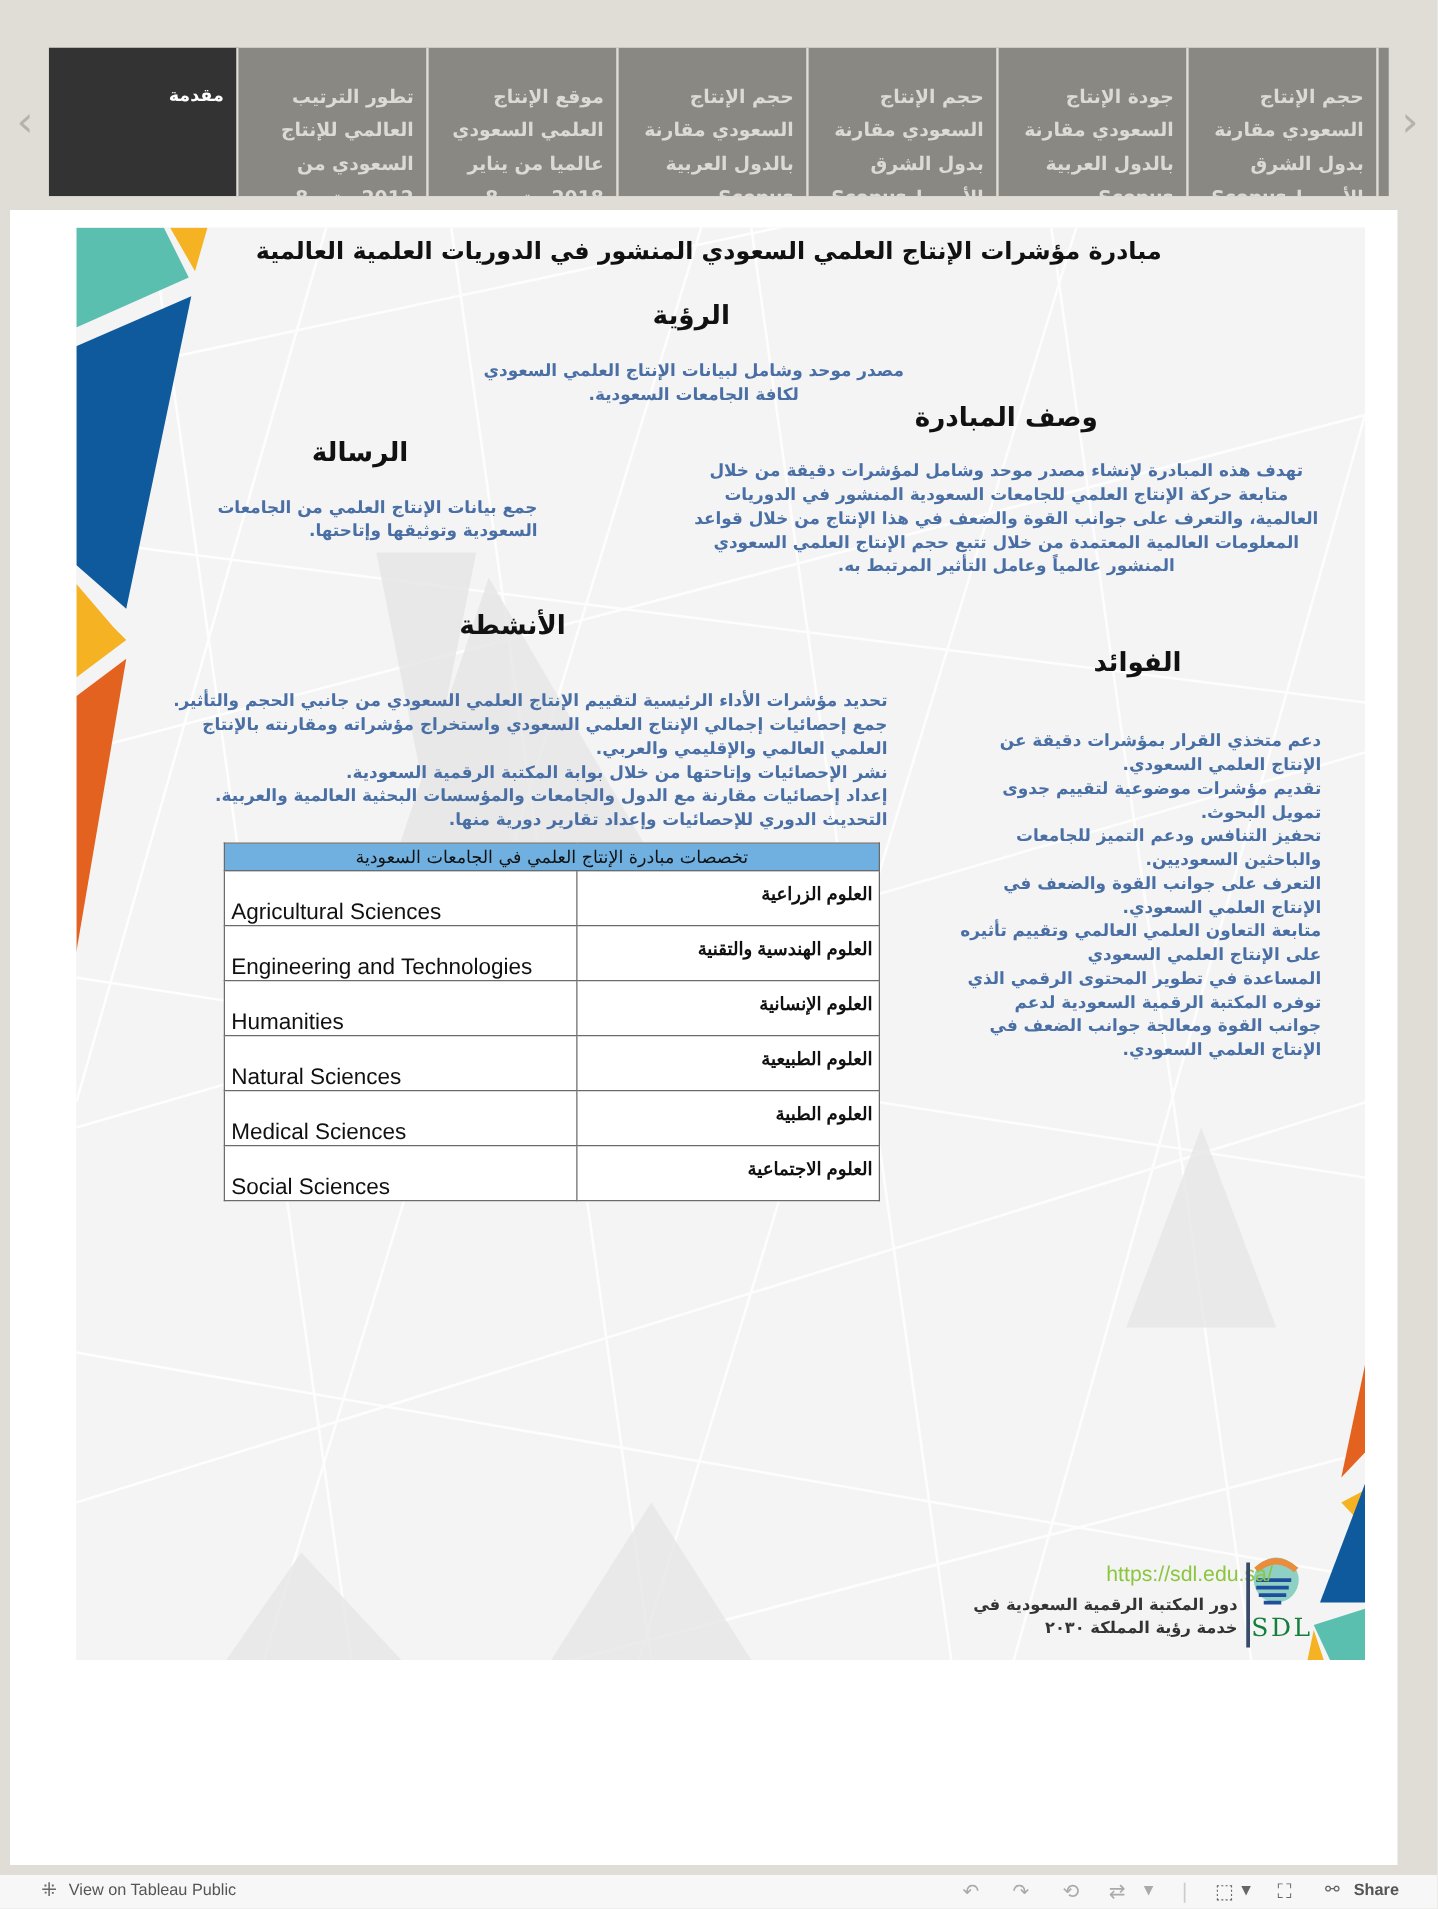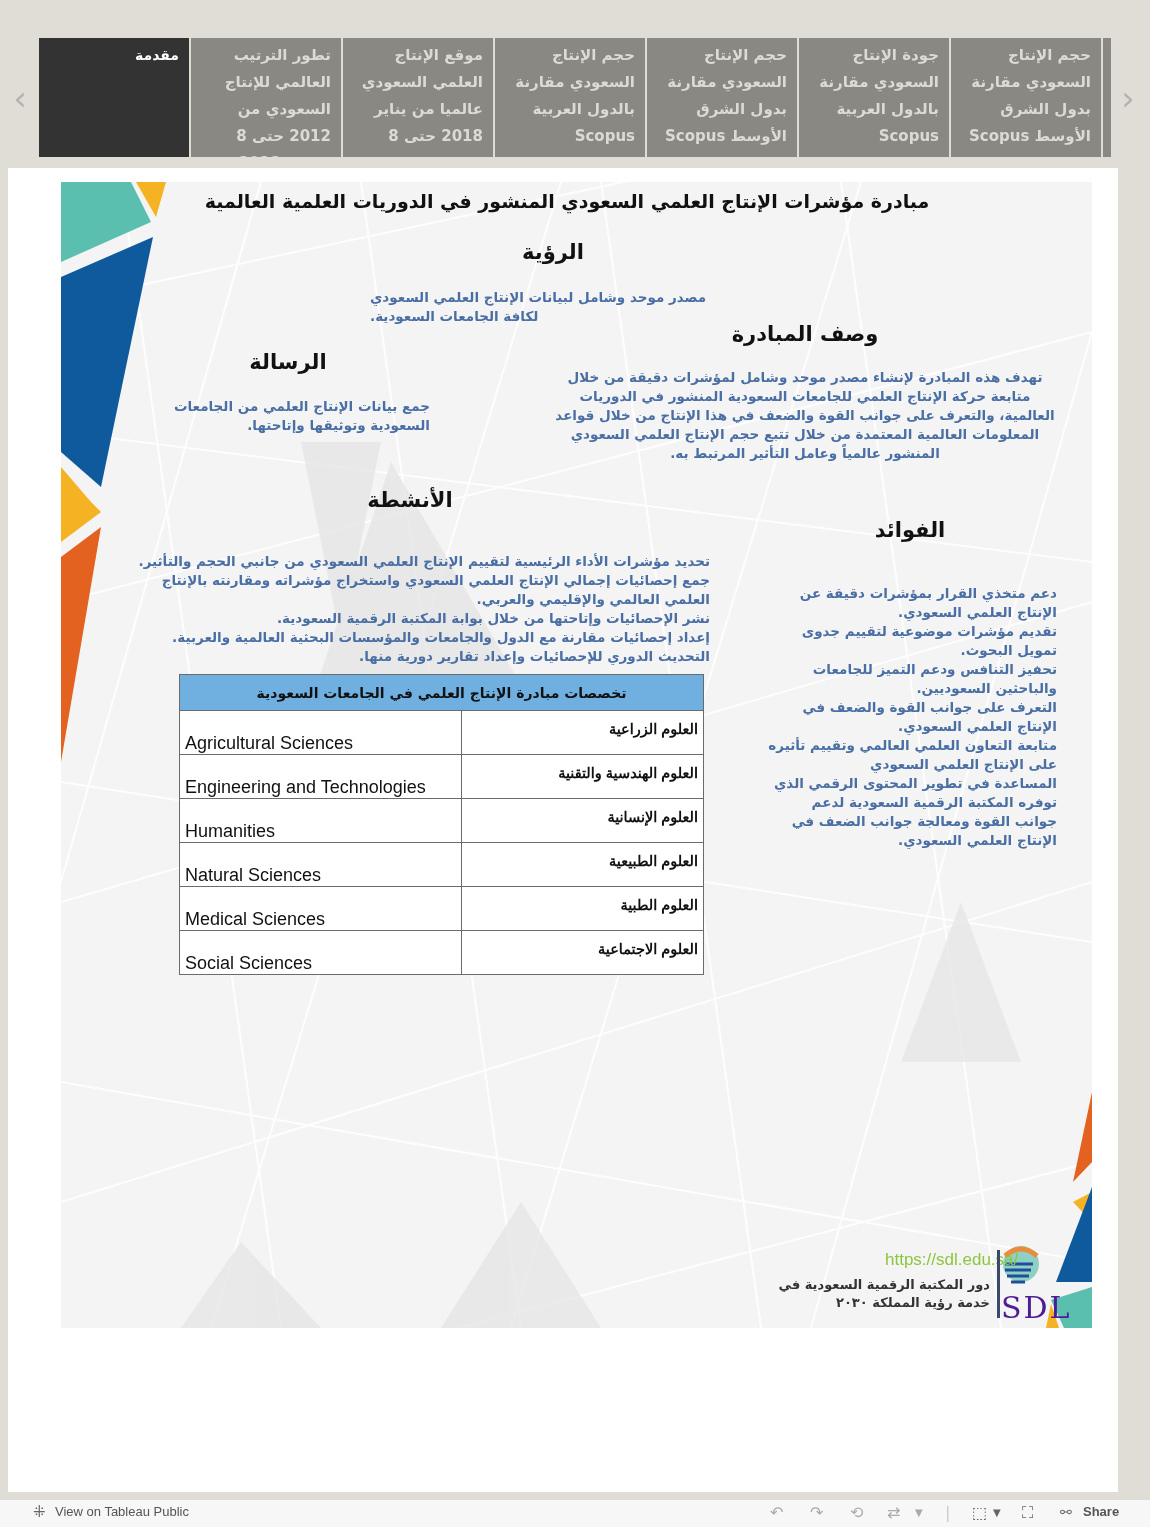--- a/index.html
+++ b/index.html
@@ -4,46 +4,46 @@
 <style>
   * { box-sizing: border-box; margin: 0; padding: 0; }
   html, body { width: 1150px; height: 1527px; overflow: hidden; }
   body { background: #e0ddd7; font-family: "DejaVu Sans", sans-serif; position: relative; }
 
   
   .nav-arrow { position: absolute; top: 80px; width: 20px; height: 36px; color: #b5b2ad; font-size: 34px; line-height: 36px; text-align: center; cursor: pointer; font-family: "DejaVu Sans", sans-serif; }
   .nav-left { left: 10px; }
   .nav-right { left: 1118px; }
   .tabs { position: absolute; top: 38px; left: 39px; width: 1072px; height: 119px; display: flex; overflow: hidden; direction: ltr; }
-  .tab { flex: 0 0 152px; height: 119px; margin-right: 0; background: #8a8883; color: #dcdad5; padding: 4px 10px 0 10px; direction: rtl; text-align: right; font-weight: bold; font-size: 15px; line-height: 27px; overflow: hidden; border-right: 2px solid #e0ddd7; cursor: pointer; }
+  .tab { flex: 0 0 152px; height: 119px; margin-right: 0; background: #8a8883; color: #dcdad5; padding: 26px 10px 0 10px; direction: rtl; text-align: right; font-weight: bold; font-size: 15px; line-height: 27px; overflow: hidden; border-right: 2px solid #e0ddd7; cursor: pointer; }
   .tab.active { background: #333333; color: #ffffff; font-size: 14px; line-height: 26px; }
   .tab .tab-text { display: block; width: 100%; }
   .tab.partial { flex: 0 0 12px; padding: 0; }
 
   
   .canvas { position: absolute; top: 168px; left: 8px; width: 1110px; height: 1324px; background: #ffffff; }
   .poster { position: absolute; top: 182px; left: 61px; width: 1031px; height: 1146px; background: #f4f4f4; overflow: hidden; }
   .poster svg.bg { position: absolute; left: 0; top: 0; }
 
   .heading { position: absolute; color: #111; font-weight: bold; direction: rtl; text-align: center; font-family: "DejaVu Sans", sans-serif; }
   .body-blue { position: absolute; color: #4a6fa5; font-weight: bold; direction: rtl; font-size: 13.5px; line-height: 19px; font-family: "DejaVu Sans", sans-serif; }
 
   
   .spec-table { position: absolute; left: 179px; top: 674px; width: 525px; border-collapse: collapse; background: #fff; }
   .spec-table td, .spec-table th { border: 1.5px solid #6b6b6b; }
-  .spec-table th { background: #6fb0e0; height: 36px; font-size: 14px; font-weight: bold; color: #111; direction: rtl; text-align: center; }
+  .spec-table th { background: #6fb0e0; height: 22px; font-size: 14px; font-weight: normal; color: #111; direction: rtl; text-align: center; }
   .spec-table td { height: 36px; font-size: 18px; color: #111; padding: 0 5px; font-family: "Liberation Sans", sans-serif; vertical-align: top; }
   .spec-table td.en { width: 282px; text-align: left; padding-top: 22px; }
   .spec-table td.ar { text-align: right; direction: rtl; font-size: 14.5px; font-weight: bold; padding-top: 10px; }
 
   
   .logo-url { position: absolute; left: 885px; top: 1250px; color: #8cc63f; font-size: 17px; font-family: "Liberation Sans", sans-serif; }
   .logo-tag { position: absolute; left: 760px; top: 1276px; width: 230px; color: #333; font-size: 13px; direction: rtl; text-align: right; font-weight: bold; line-height: 18px; font-family: "DejaVu Sans", sans-serif; }
   .logo-sep { position: absolute; left: 997px; top: 1250px; width: 3px; height: 68px; background: #3a4a6b; }
-  .logo-sdl { position: absolute; left: 1001px; top: 1290px; color: #4c1d95; font-size: 30px; font-family: "DejaVu Serif", serif; letter-spacing: 2px; }
+  .logo-sdl { position: absolute; left: 1001px; top: 1290px; color: #15803d; font-size: 20px; font-family: "DejaVu Serif", serif; letter-spacing: 2px; }
 
   
   .toolbar { position: absolute; left: 0; top: 1500px; width: 1150px; height: 27px; background: #f7f7f7; }
   .tb-item { position: absolute; top: 4px; color: #555; font-size: 13px; font-family: "Liberation Sans", sans-serif; cursor: pointer; }
   .tb-icon { position: absolute; top: 3px; color: #aaa; font-size: 16px; cursor: pointer; }
 </style>
 </head>
 <body>
 
 <div class="nav-arrow nav-left">
@@ -124,21 +124,21 @@
       <path d="M944,1074 Q960,1060 976,1074" stroke="#e98c3c" stroke-width="5" fill="none"></path>
       <path d="M944,1082 L972,1082 M944,1088 L970,1088 M946,1094 L968,1094 M950,1100 L964,1100" stroke="#1f4f9a" stroke-width="3"></path>
     </g>
   </svg>
 
 </div>
 
 <div class="heading" style="left:177px; top:190px; width:780px; font-size:19px;">مبادرة مؤشرات الإنتاج العلمي السعودي المنشور في الدوريات العلمية العالمية</div>
 
 <div class="heading" style="left:453px; top:240px; width:200px; font-size:21px;">الرؤية</div>
-<div class="body-blue" style="left:370px; top:288px; width:370px; text-align:left;">مصدر موحد وشامل لبيانات الإنتاج العلمي السعودي لكافة الجامعات السعودية.</div>
+<div class="body-blue" style="left:370px; top:288px; width:370px; text-align:center;">مصدر موحد وشامل لبيانات الإنتاج العلمي السعودي لكافة الجامعات السعودية.</div>
 
 <div class="heading" style="left:700px; top:322px; width:210px; font-size:21px;">وصف المبادرة</div>
 <div class="body-blue" style="left:550px; top:368px; width:510px; text-align:center;">تهدف هذه المبادرة لإنشاء مصدر موحد وشامل لمؤشرات دقيقة من خلال متابعة حركة الإنتاج العلمي للجامعات السعودية المنشور في الدوريات العالمية، والتعرف على جوانب القوة والضعف في هذا الإنتاج من خلال قواعد المعلومات العالمية المعتمدة من خلال تتبع حجم الإنتاج العلمي السعودي المنشور عالمياً وعامل التأثير المرتبط به.</div>
 
 <div class="heading" style="left:188px; top:350px; width:200px; font-size:21px;">الرسالة</div>
 <div class="body-blue" style="left:150px; top:397px; width:280px; text-align:right;">جمع بيانات الإنتاج العلمي من الجامعات السعودية وتوثيقها وإتاحتها.</div>
 
 <div class="heading" style="left:310px; top:488px; width:200px; font-size:21px;">الأنشطة</div>
 <div class="body-blue" style="left:115px; top:552px; width:595px; text-align:right;">
   <div>تحديد مؤشرات الأداء الرئيسية لتقييم الإنتاج العلمي السعودي من جانبي الحجم والتأثير.</div>

